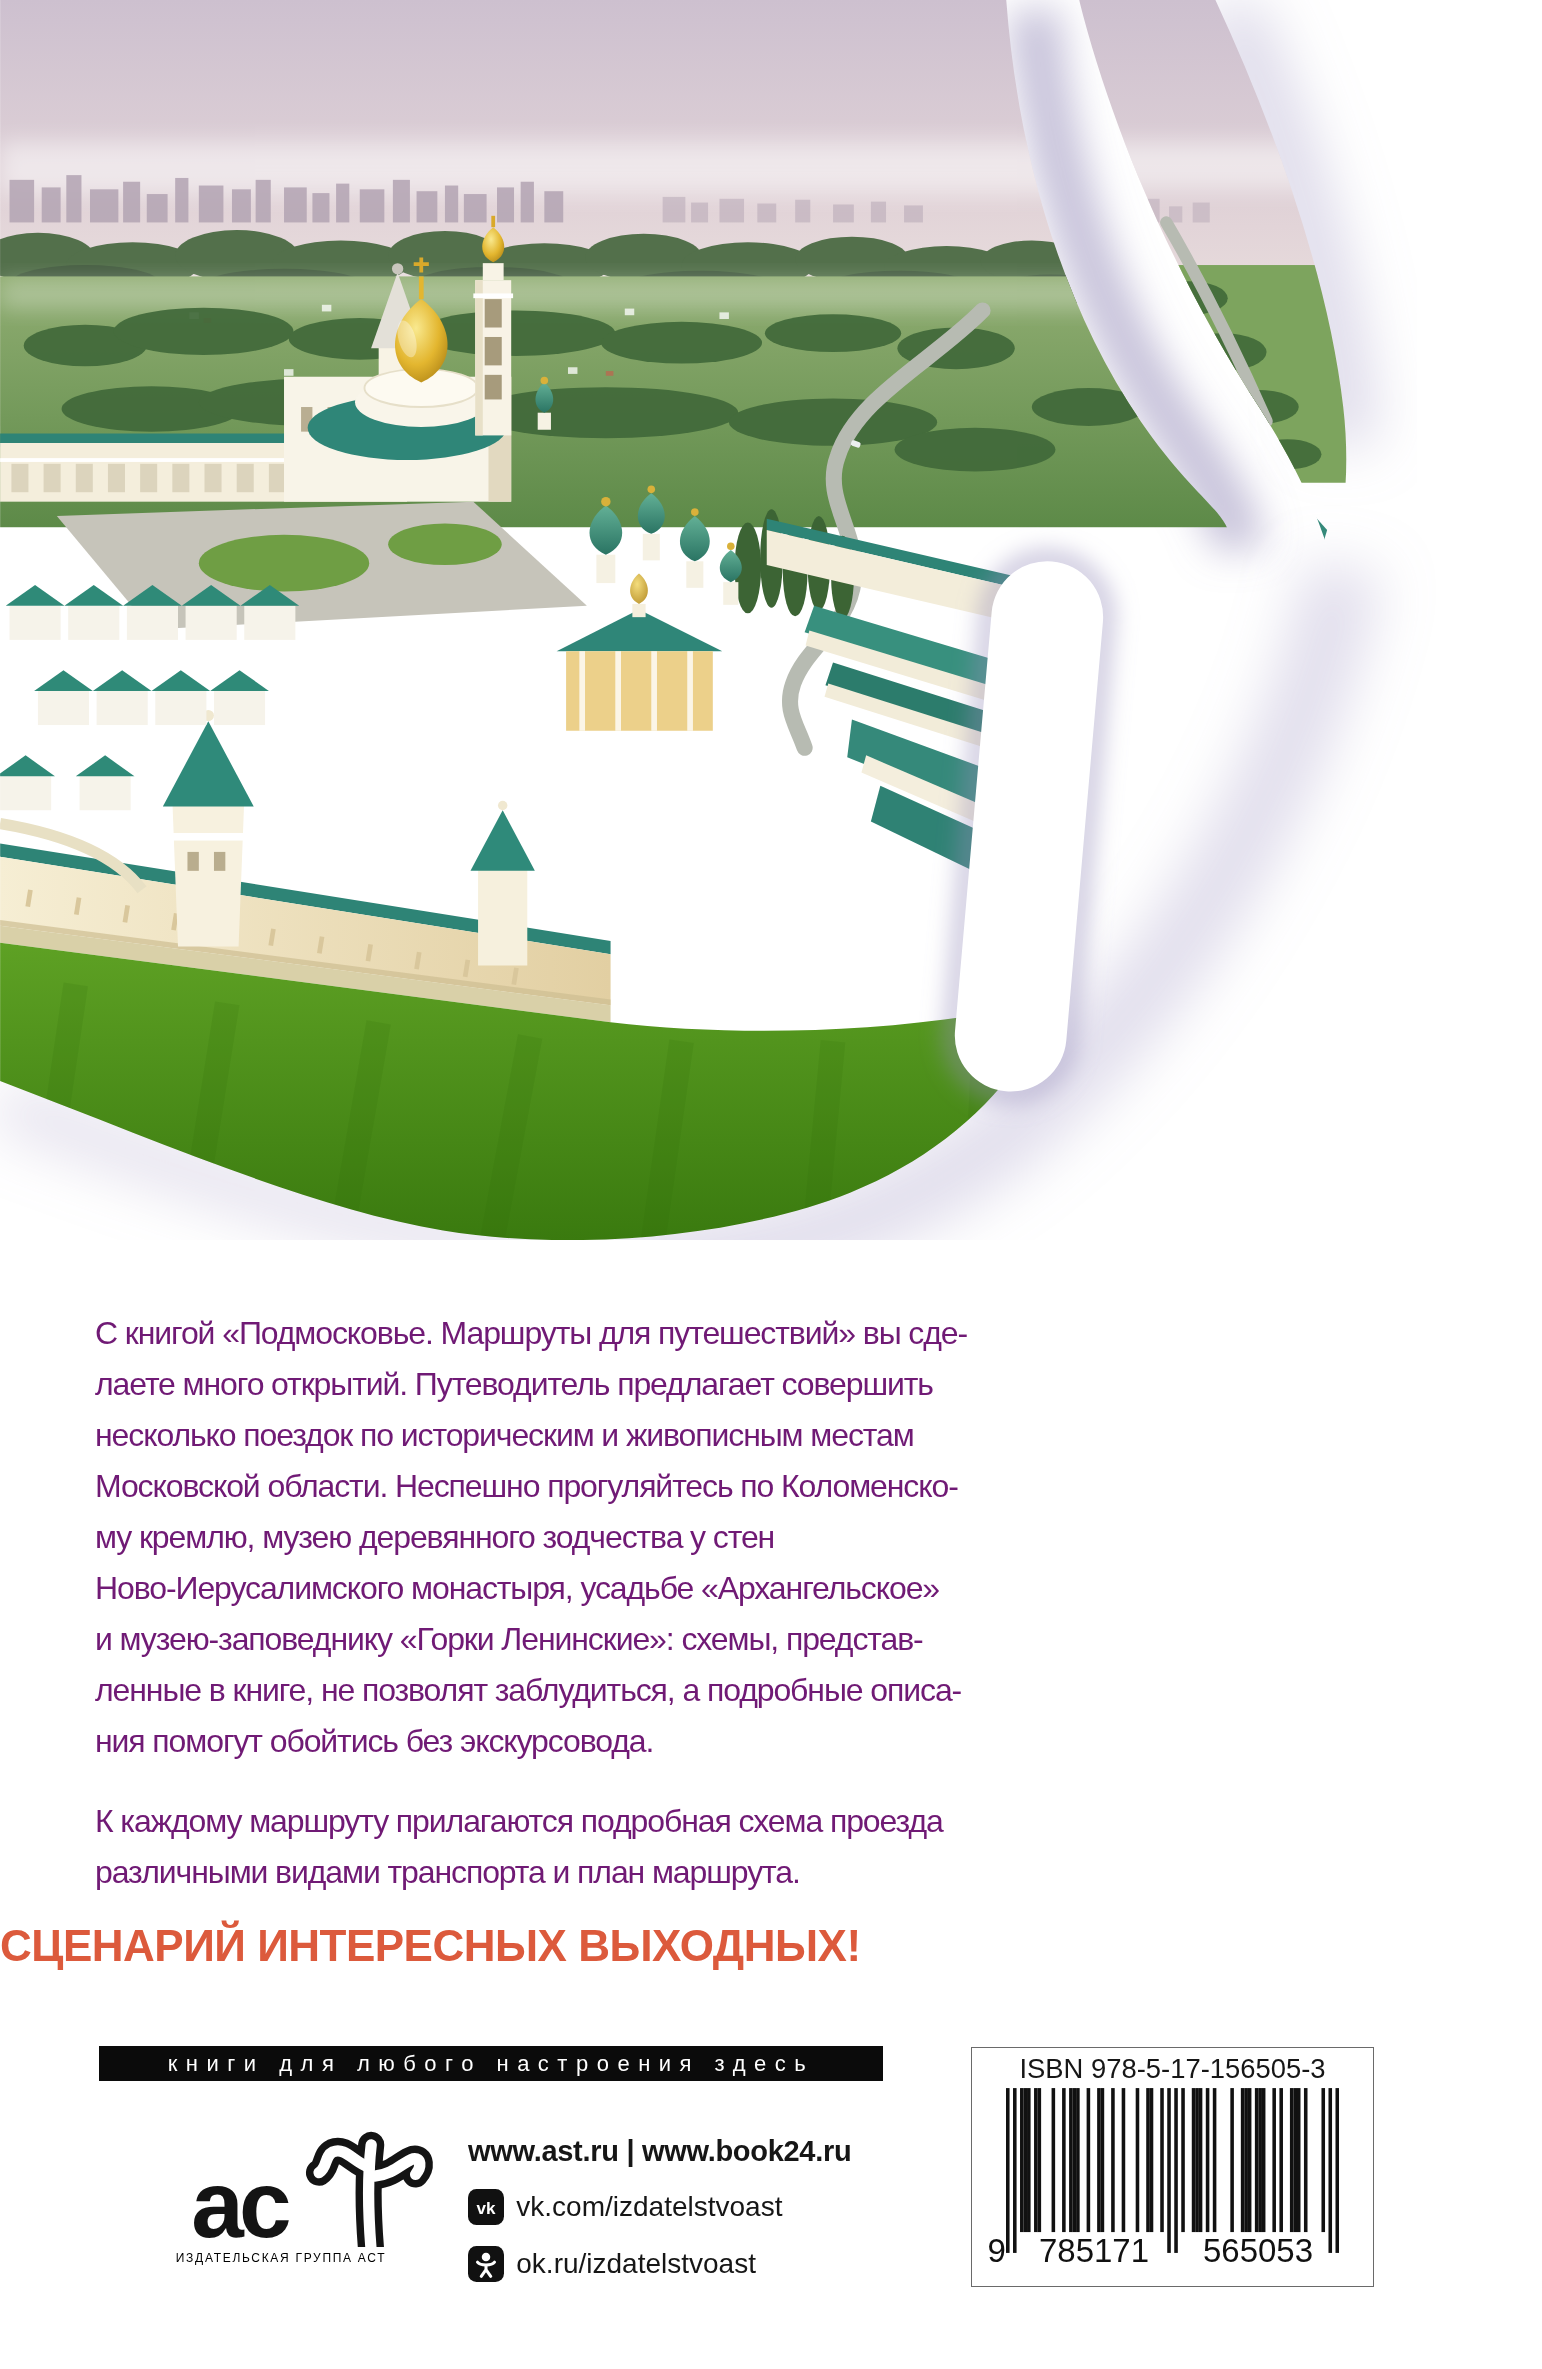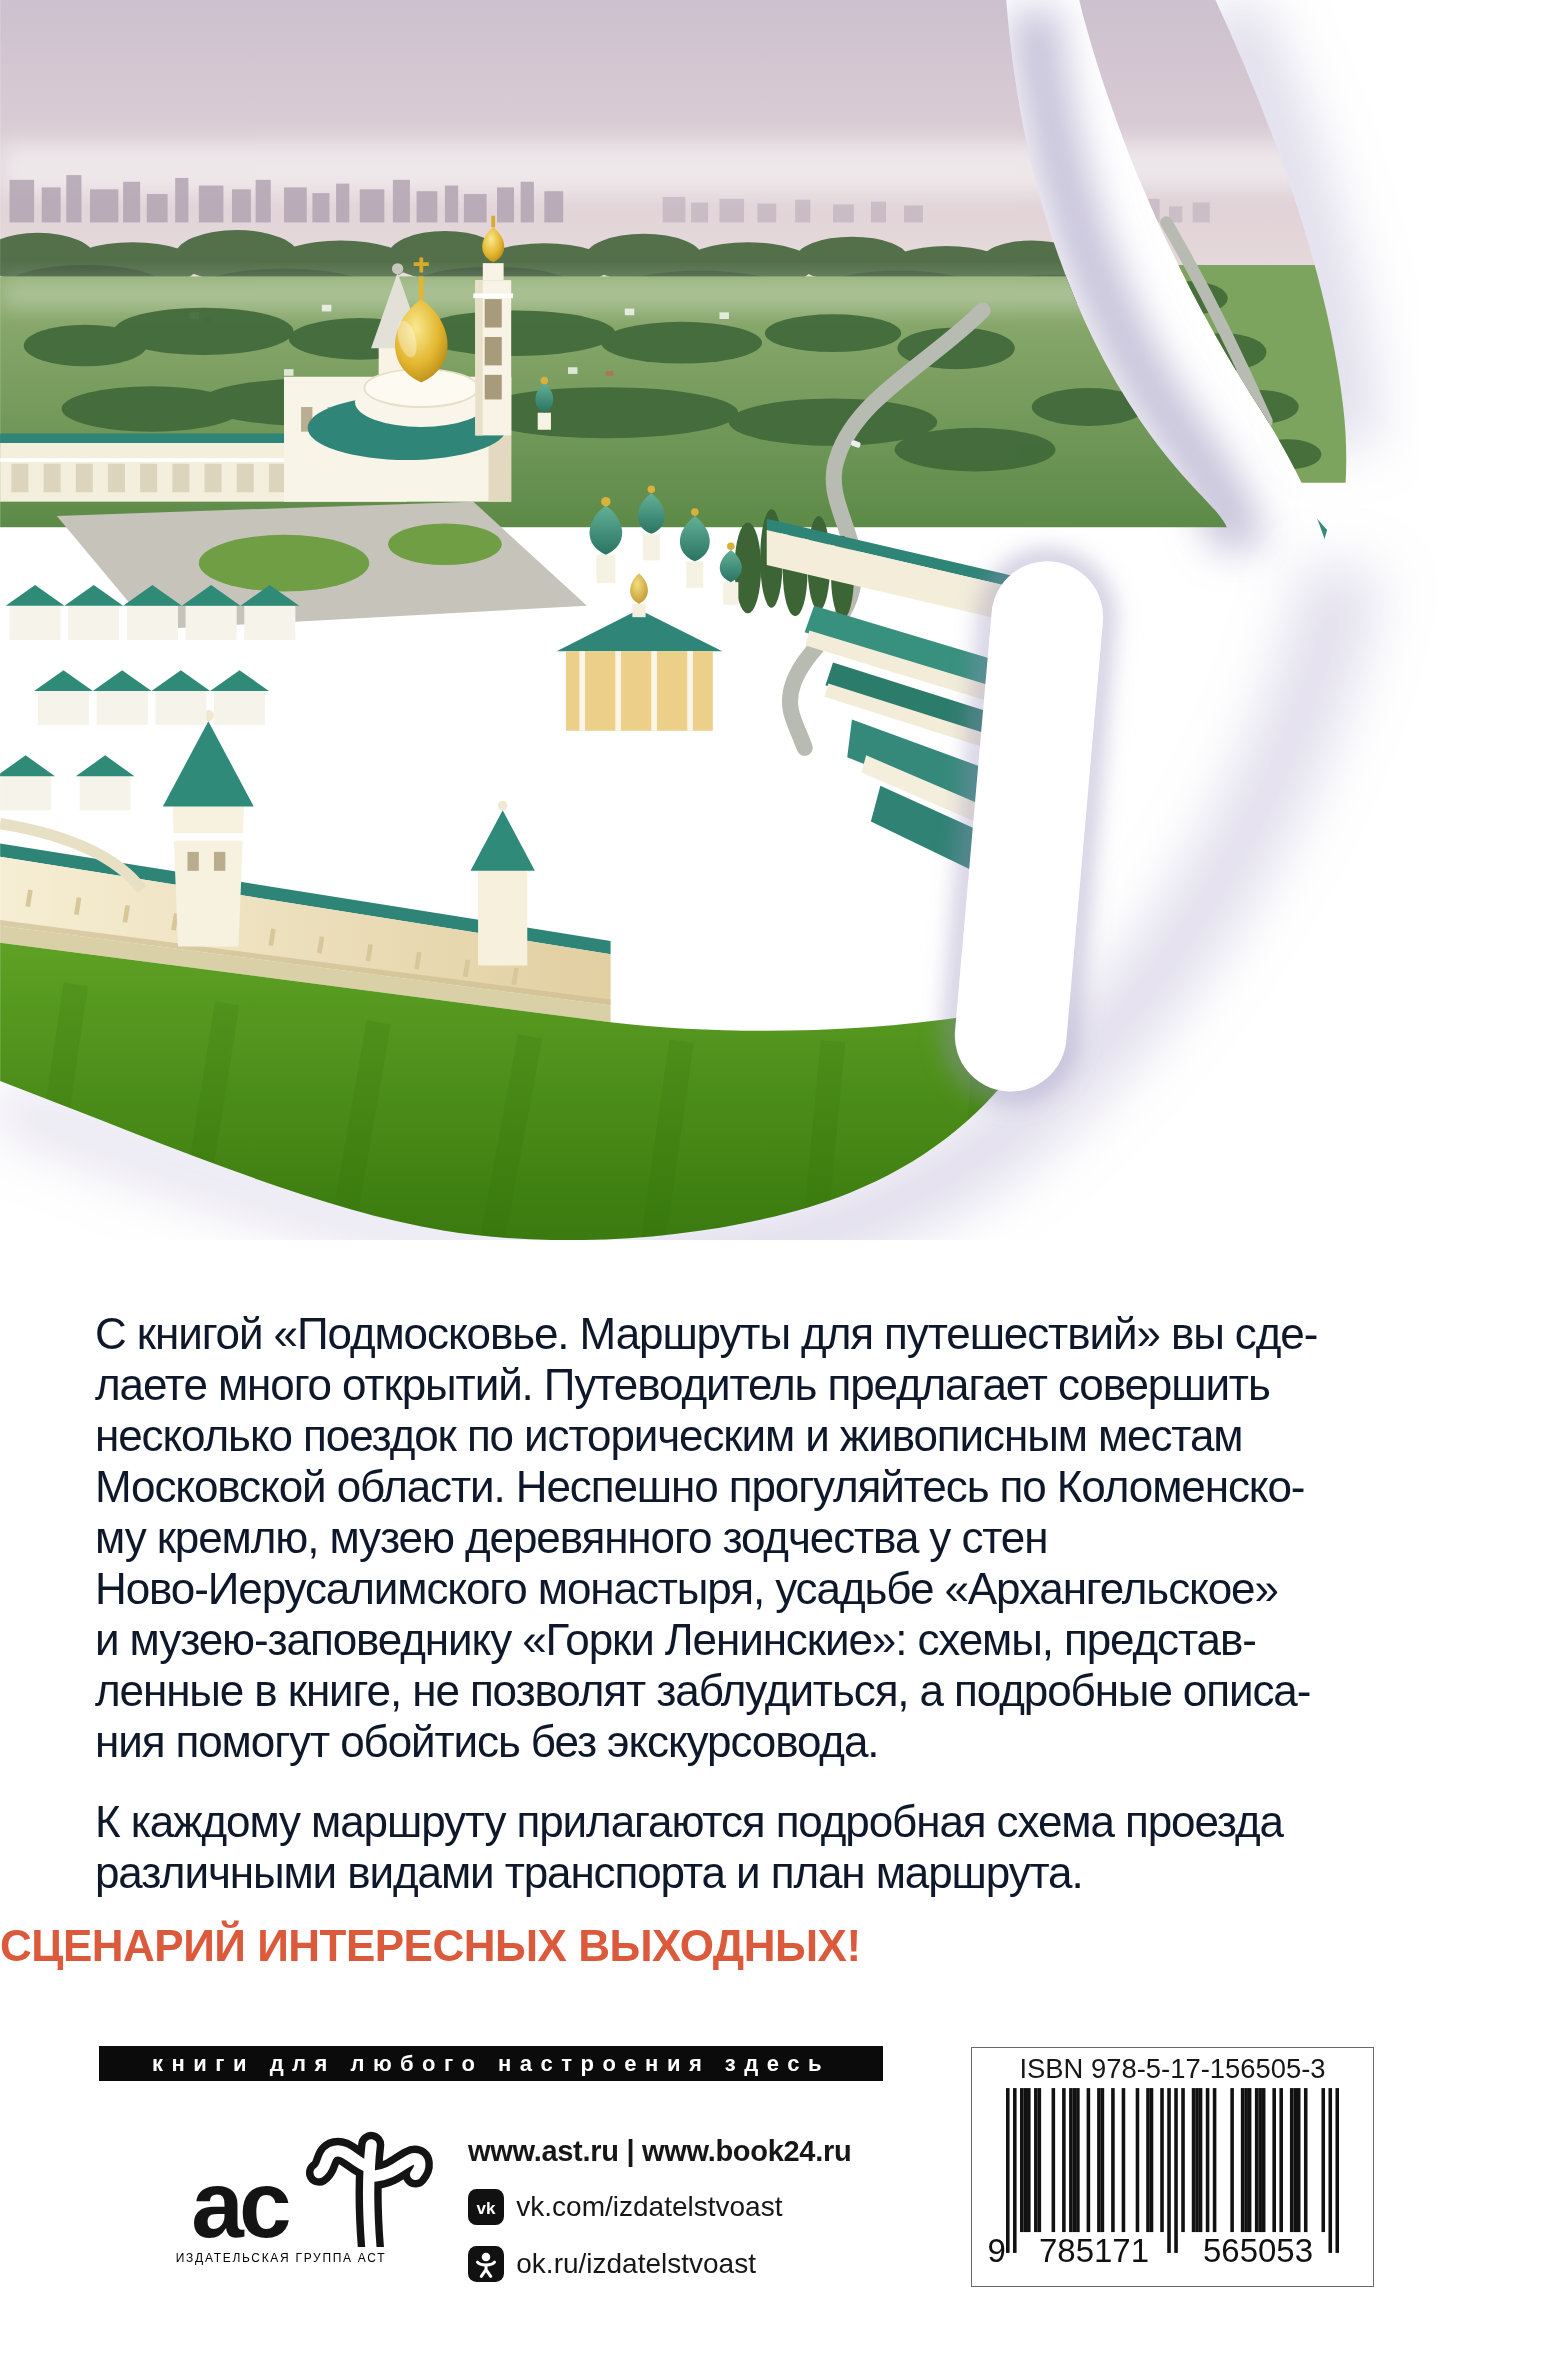--- a/index.html
+++ b/index.html
@@ -1,27 +1,27 @@
 <!DOCTYPE html>
 <html style="font-size:15px"><head>
 <meta charset="utf-8">
 <style>
   html,body{margin:0;padding:0;background:#e8e8e8;}
   .page{position:relative;width:1543px;height:2370px;background:#ffffff;margin:0 auto;overflow:hidden;
         font-family:"Liberation Sans",sans-serif;color:#161616;}
   .art{position:absolute;left:0;top:0;width:1543px;height:1240px;}
-  .body-text{position:absolute;left:95px;width:1367px;font-size:44px;line-height:51px;
-             letter-spacing:-1.1px;white-space:pre-line;color:#0f172a;}
+  .body-text{position:absolute;left:95px;width:1367px;font-size:32px;line-height:51px;
+             letter-spacing:-1.1px;white-space:pre-line;color:#701a75;}
   .para1{top:1308px;}
   .para2{top:1796px;}
   .slogan{position:absolute;left:0;top:1921px;width:1543px;text-align:left;
           font-weight:bold;font-size:44px;letter-spacing:-0.5px;}
   .banner{position:absolute;left:99px;top:2046px;width:784px;height:35px;
           display:flex;align-items:center;justify-content:center;
-          color:#ffffff;font-weight:bold;font-size:22px;letter-spacing:8.5px;}
+          color:#ffffff;font-weight:normal;font-size:22px;letter-spacing:8.5px;}
   .ast-block{position:absolute;left:125px;top:2122px;width:312px;}
   .ast-caption{margin-top:1px;width:312px;text-align:center;font-size:12px;letter-spacing:1.7px;color:#000000;}
   .links{position:absolute;left:468px;top:2135px;width:454px;}
   .links .sites{font-weight:bold;font-size:29px;letter-spacing:-0.3px;}
   .link-row{display:flex;align-items:center;margin-top:21px;font-size:28px;}
   .link-row b{font-weight:normal;}
   .sicon{display:inline-flex;width:36px;height:36px;margin-right:12.3px;flex:0 0 auto;}
   .barcode-box{position:absolute;left:971px;top:2047px;width:403px;height:240px;
                border:1.9px solid #6a6a6a;box-sizing:border-box;background:#fff;}
   .isbn{position:absolute;left:0;top:4.7px;width:100%;text-align:center;font-size:27.4px;letter-spacing:0;}

